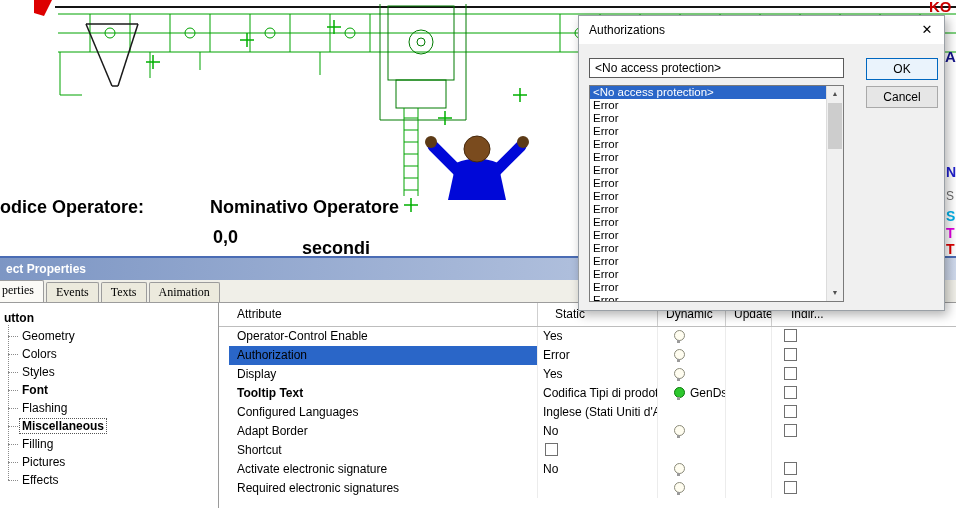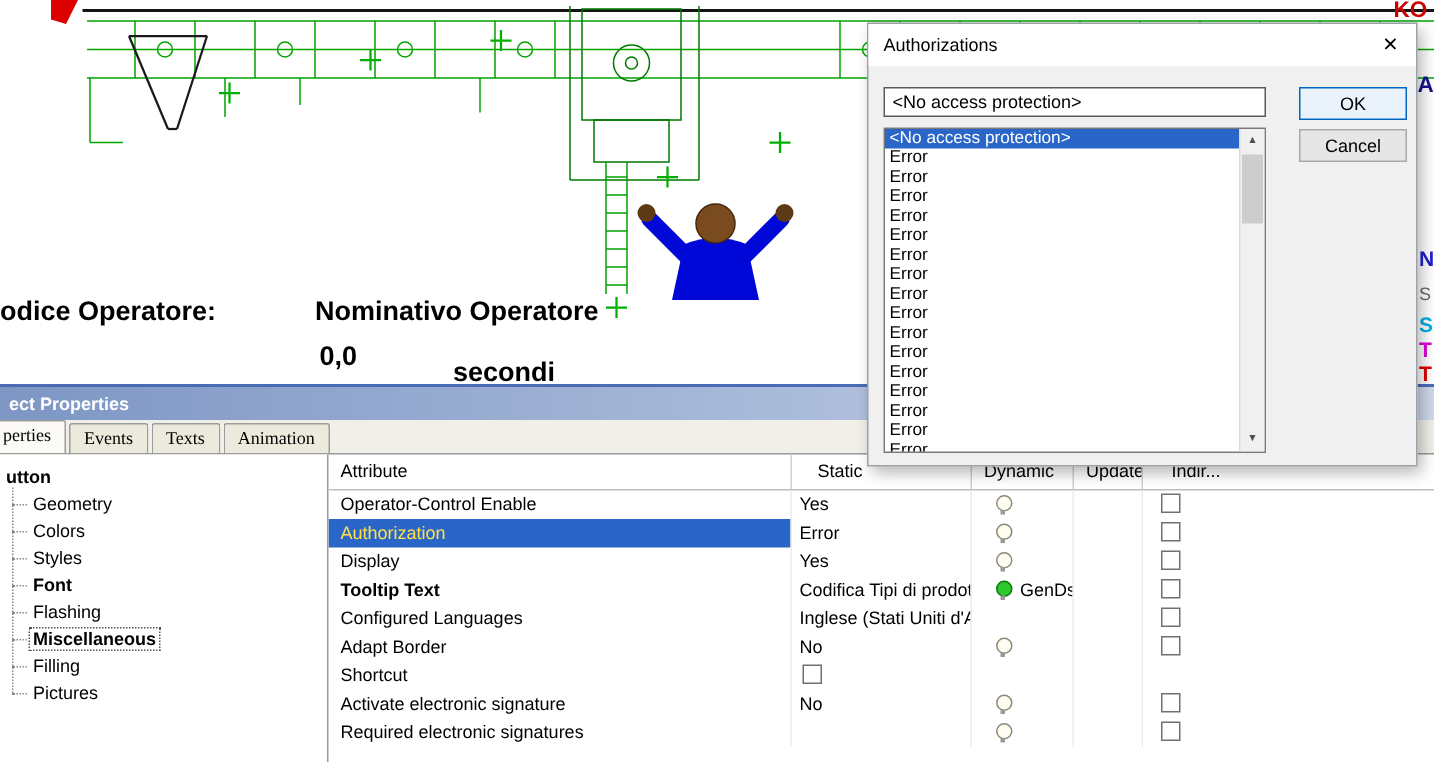--- a/index.html
+++ b/index.html
@@ -43,32 +43,32 @@
   .tree-item::before{content:"";position:absolute;left:0;top:9px;width:10px;border-top:1px dotted #8a8a8a;}
   .tree-label{padding:0 2px;}
   .tree-label.b{font-weight:bold;}
   .tree-label.focus{outline:1px dotted #555;}
 
   
   .tbl{flex:1;font-size:12px;overflow:hidden;}
   .hdr{display:flex;height:24px;border-bottom:1px solid #bdbdbd;box-sizing:border-box;}
   .hcell{line-height:23px;box-sizing:border-box;white-space:nowrap;overflow:hidden;}
   .hcell + .hcell{border-left:1px solid #cfcfcf;}
-  .c-attr{width:308px;padding-left:8px;}
+  .c-attr{width:308px;padding-left:8px;margin-left:10px;}
   .c-static{width:120px;padding-left:5px;}
   .c-dyn{width:68px;padding-left:8px;}
   .c-upd{width:46px;padding-left:8px;}
   .c-ind{width:76px;padding-left:6px;}
   .hdr .c-static{padding-left:17px;}
   .hdr .c-ind{padding-left:19px;}
   .trow{display:flex;height:19px;line-height:19px;}
   .tcell{box-sizing:border-box;white-space:nowrap;overflow:hidden;}
   .tcell + .tcell{border-left:1px solid #ececec;}
   .tcell.b{font-weight:bold;}
-  .trow.sel .c-attr{background:#2a66c8;color:#fde047;}
+  .trow.sel .c-attr{background:#2a66c8;color:#000000;}
   .bulb{display:inline-block;width:9px;height:9px;border-radius:50%;background:#fffdf0;
         border:1px solid #8a8a7a;position:relative;vertical-align:-1px;margin-left:8px;}
   .bulb::after{content:"";position:absolute;left:2px;bottom:-3px;width:3px;height:3px;background:#9a9a9a;}
   .bulb.green{background:#2ec82e;border-color:#0a7a0a;}
   .dyntext{margin-left:5px;}
   .cb{display:inline-block;width:11px;height:11px;background:#fff;border:1px solid #707070;
       vertical-align:-2px;margin-left:6px;}
   .c-static .cb{margin-left:2px;}
 
   
@@ -180,20 +180,21 @@
         <div class="tree-root">utton</div>
         <ul class="tree-items">
             <li class="tree-item"><span class="tree-label">Geometry</span></li>
             <li class="tree-item"><span class="tree-label">Colors</span></li>
             <li class="tree-item"><span class="tree-label">Styles</span></li>
             <li class="tree-item"><span class="tree-label b">Font</span></li>
             <li class="tree-item"><span class="tree-label">Flashing</span></li>
             <li class="tree-item"><span class="tree-label b focus">Miscellaneous</span></li>
             <li class="tree-item"><span class="tree-label">Filling</span></li>
             <li class="tree-item"><span class="tree-label">Pictures</span></li>
+            <li class="tree-item"><span class="tree-label">Effects</span></li>
           </ul>
       </div>
       <div class="tbl">
         <div class="hdr">
             <div class="hcell c-attr">Attribute</div>
             <div class="hcell c-static">Static</div>
             <div class="hcell c-dyn">Dynamic</div>
             <div class="hcell c-upd">Update...</div>
             <div class="hcell c-ind">Indir...</div>
           </div>

